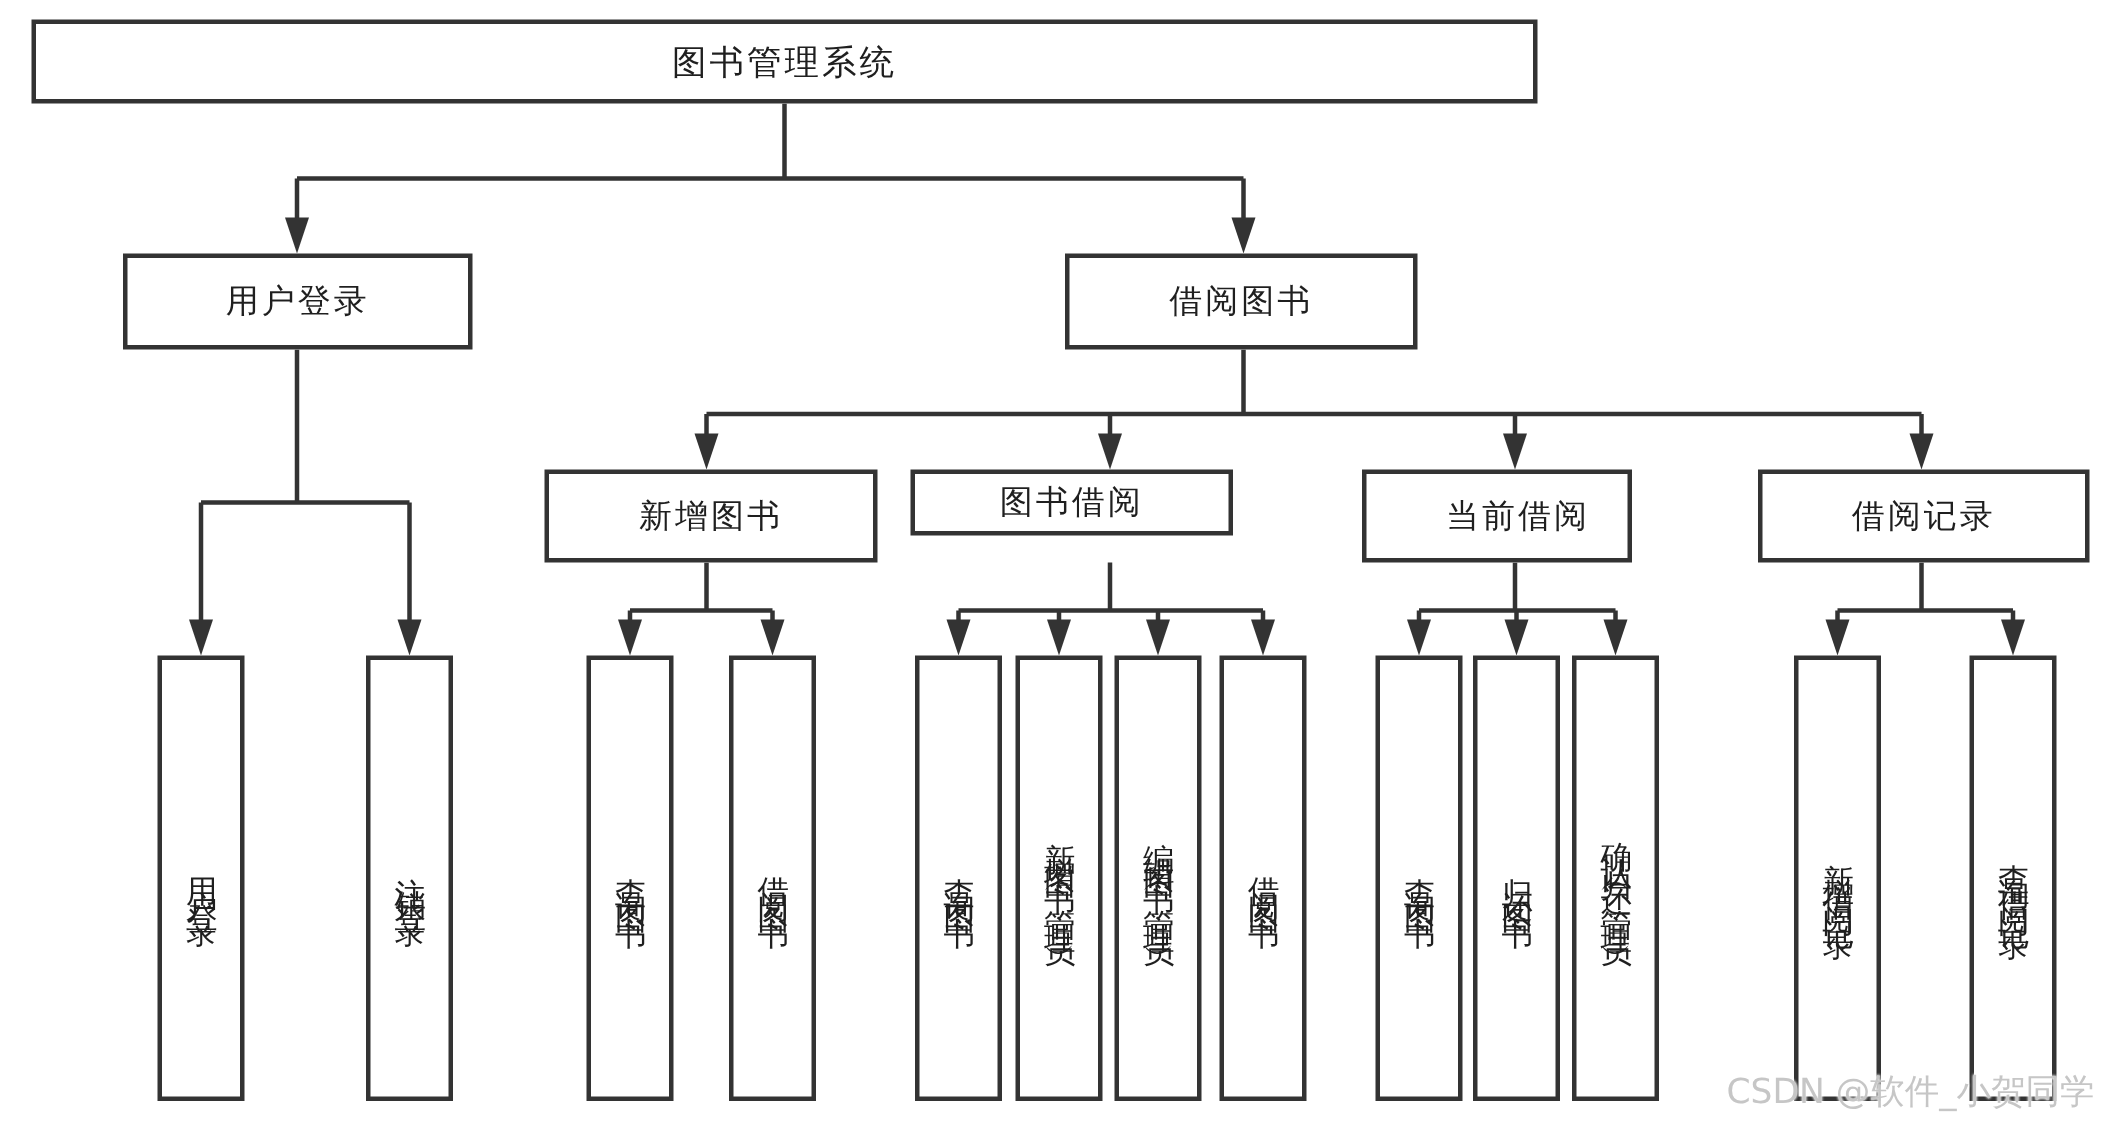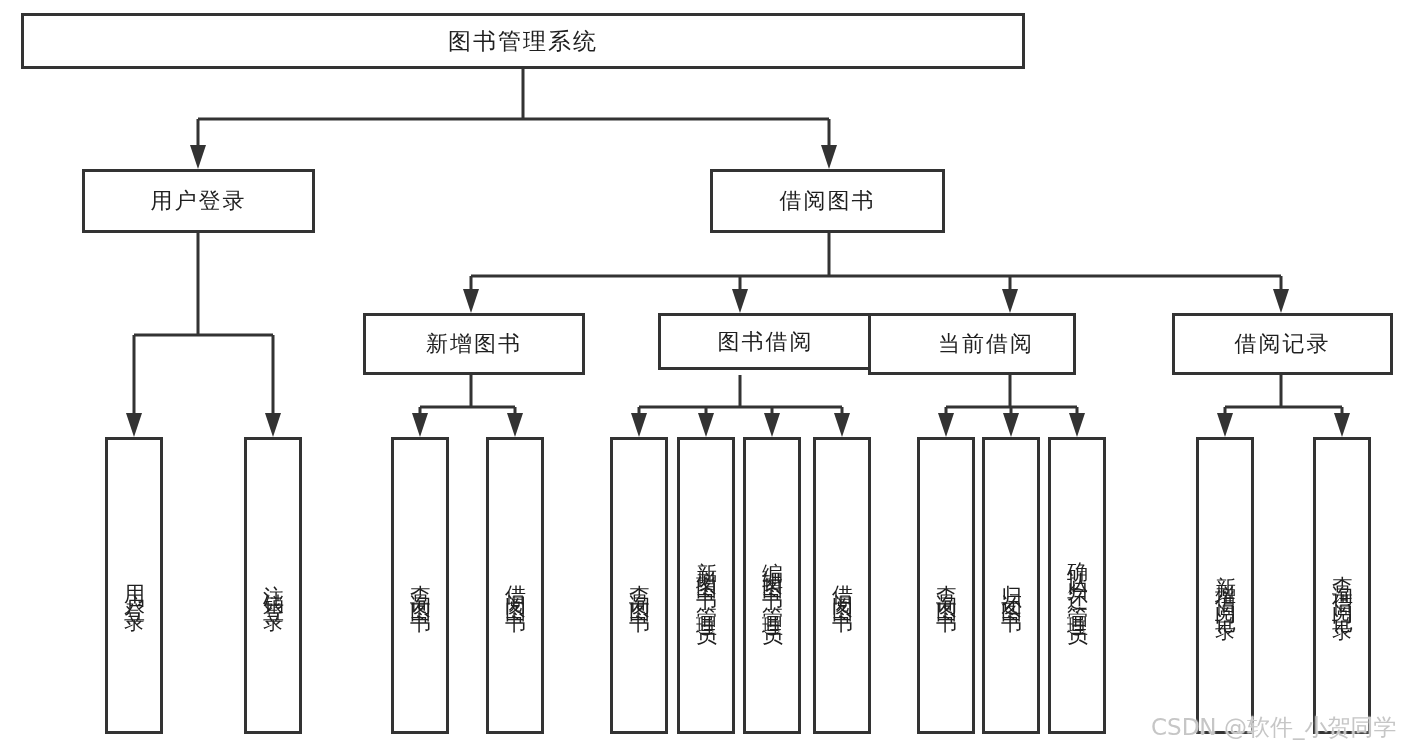--- a/index.html
+++ b/index.html
@@ -74,24 +74,24 @@
   <div class="node lv2" style="left:82px;top:169px;width:233px;height:64px;">
     <span>用户登录</span>
   </div>
   <div class="node lv2" style="left:710px;top:169px;width:235px;height:64px;">
     <span>借阅图书</span>
   </div>
 
   <div class="node lv3" style="left:363px;top:313px;width:222px;height:62px;">
     <span>新增图书</span>
   </div>
-  <div class="node lv3" style="left:658px;top:313px;width:215px;height:57px;">
+  <div class="node lv3" style="left:607px;top:313px;width:215px;height:44px;">
     <span>图书借阅</span>
   </div>
-  <div class="node lv3" style="left:868px;top:313px;width:208px;height:62px;padding-left:28px;">
+  <div class="node lv3" style="left:908px;top:313px;width:180px;height:62px;padding-left:28px;">
     <span>当前借阅</span>
   </div>
   <div class="node lv3" style="left:1172px;top:313px;width:221px;height:62px;">
     <span>借阅记录</span>
   </div>
 
   <div class="node leaf" style="left:105px;">
     <span class="vtext">用户登录</span>
   </div>
   <div class="node leaf" style="left:244px;">

